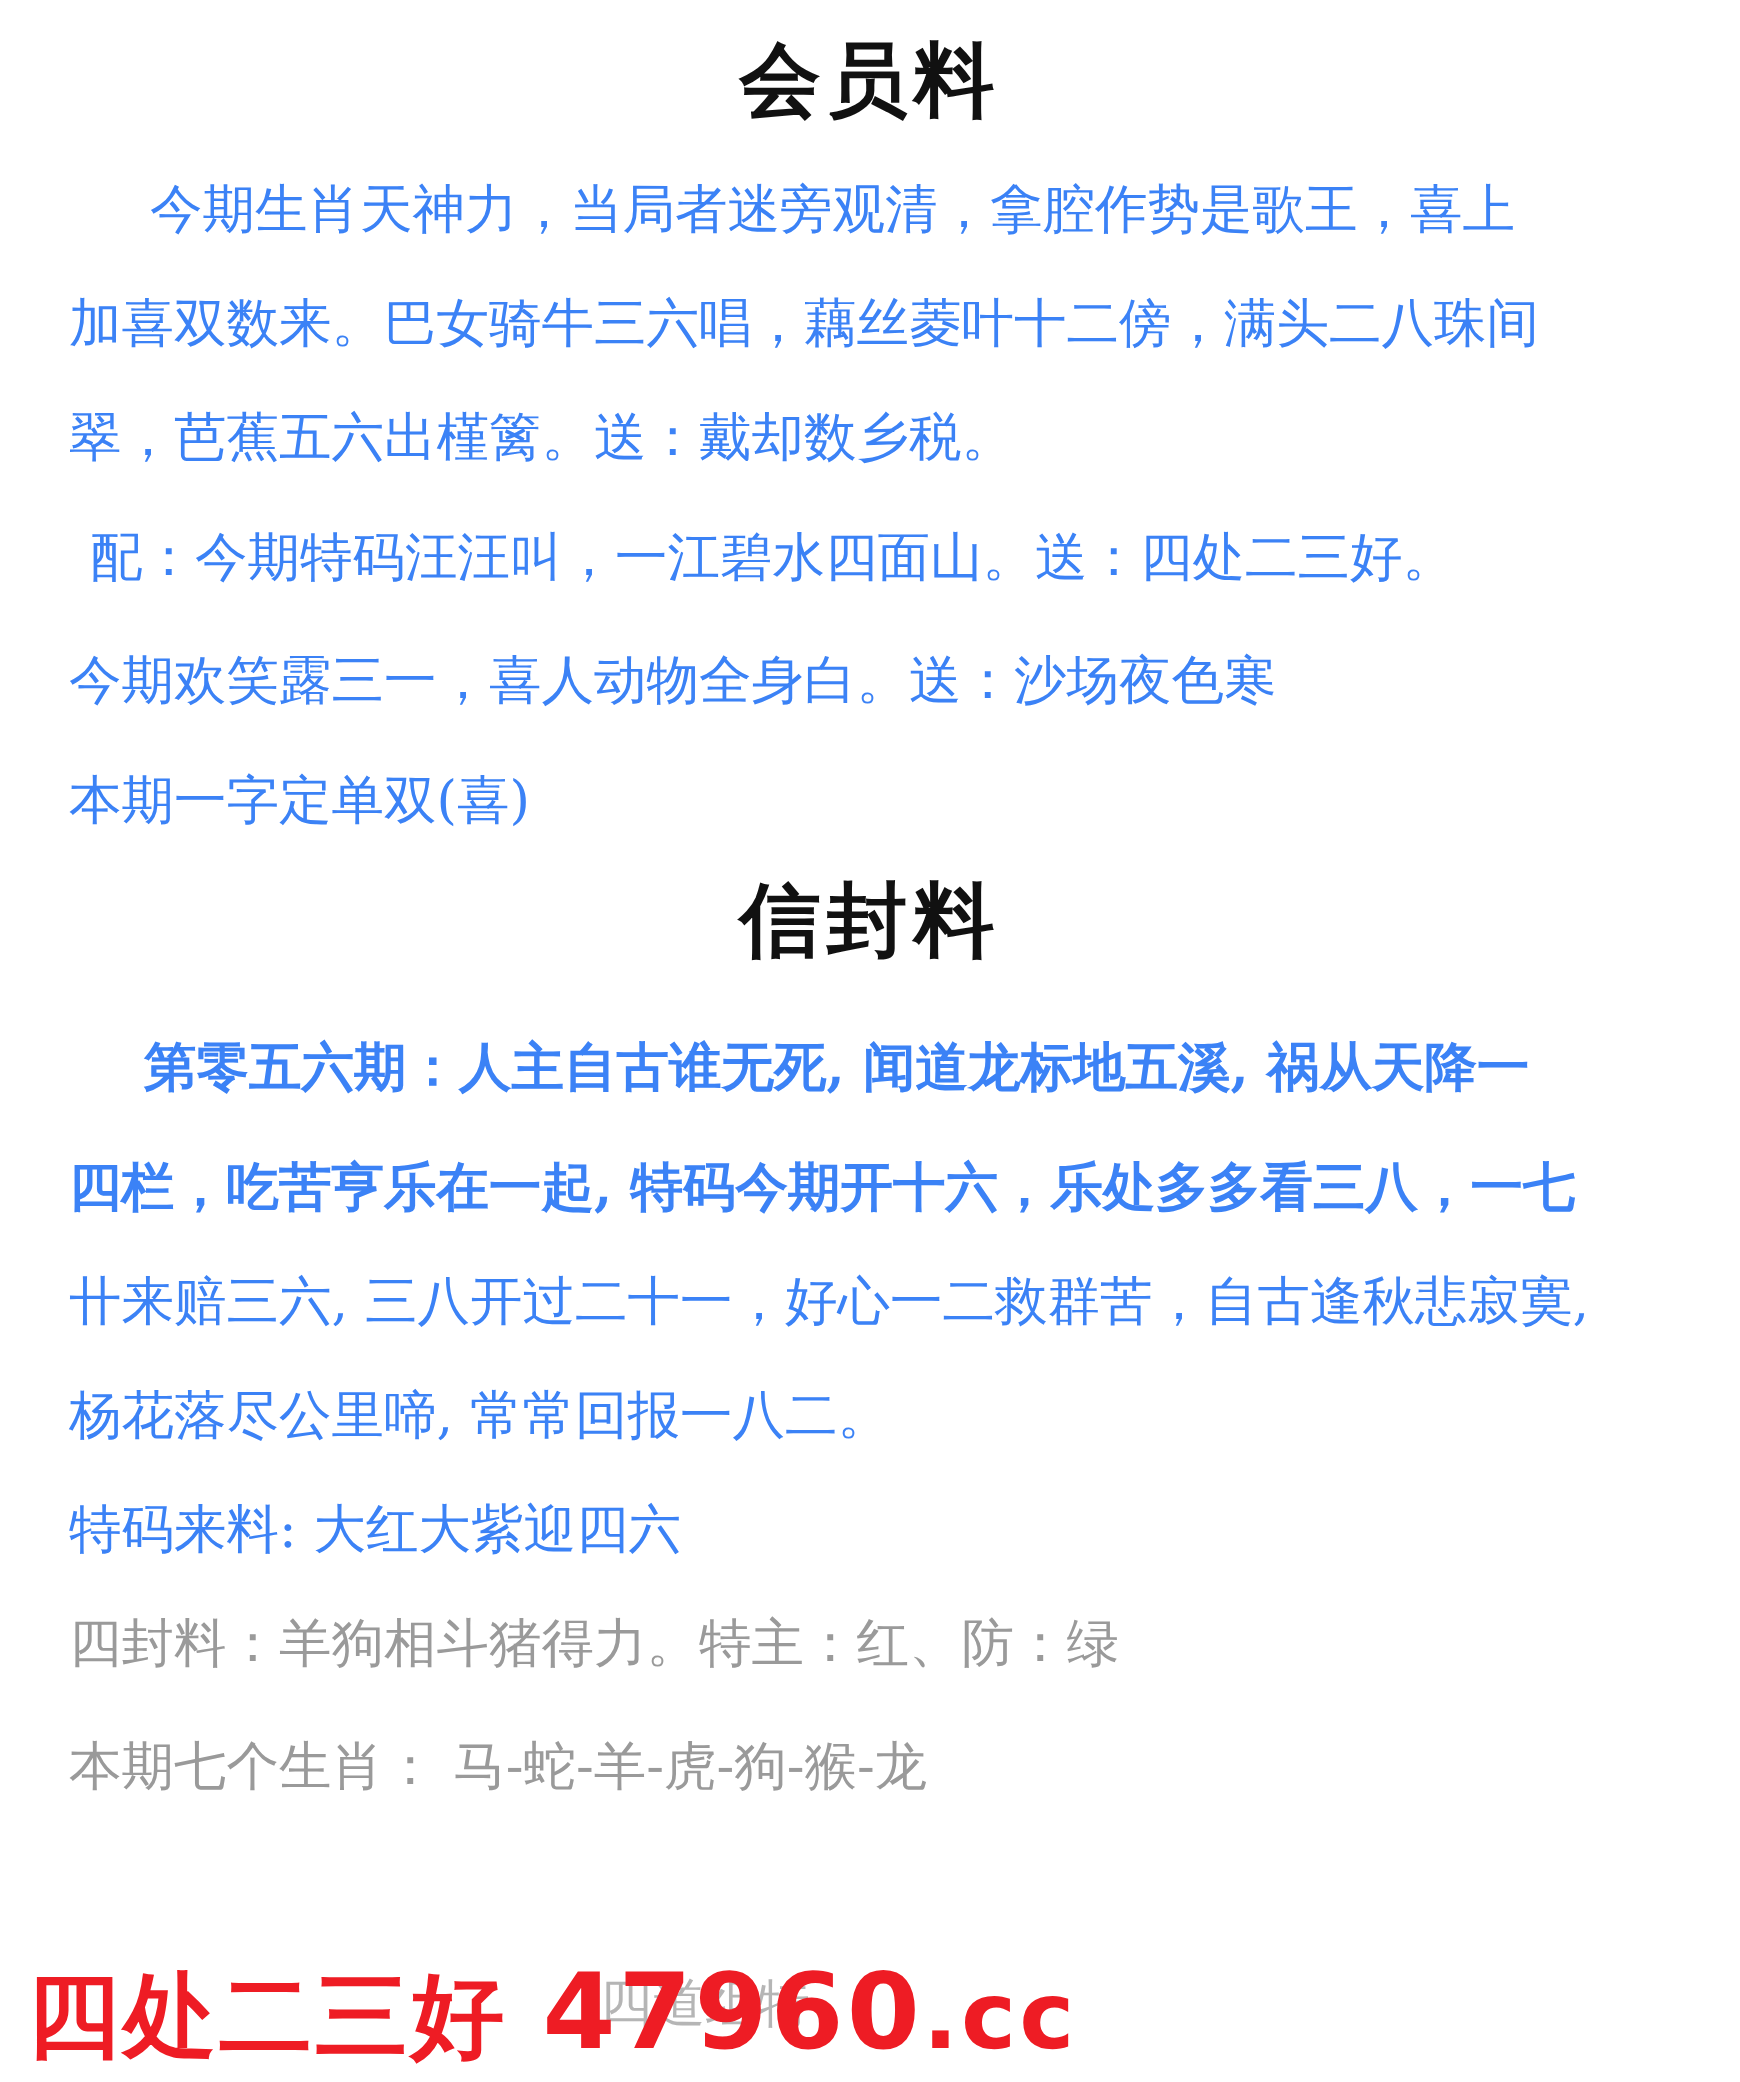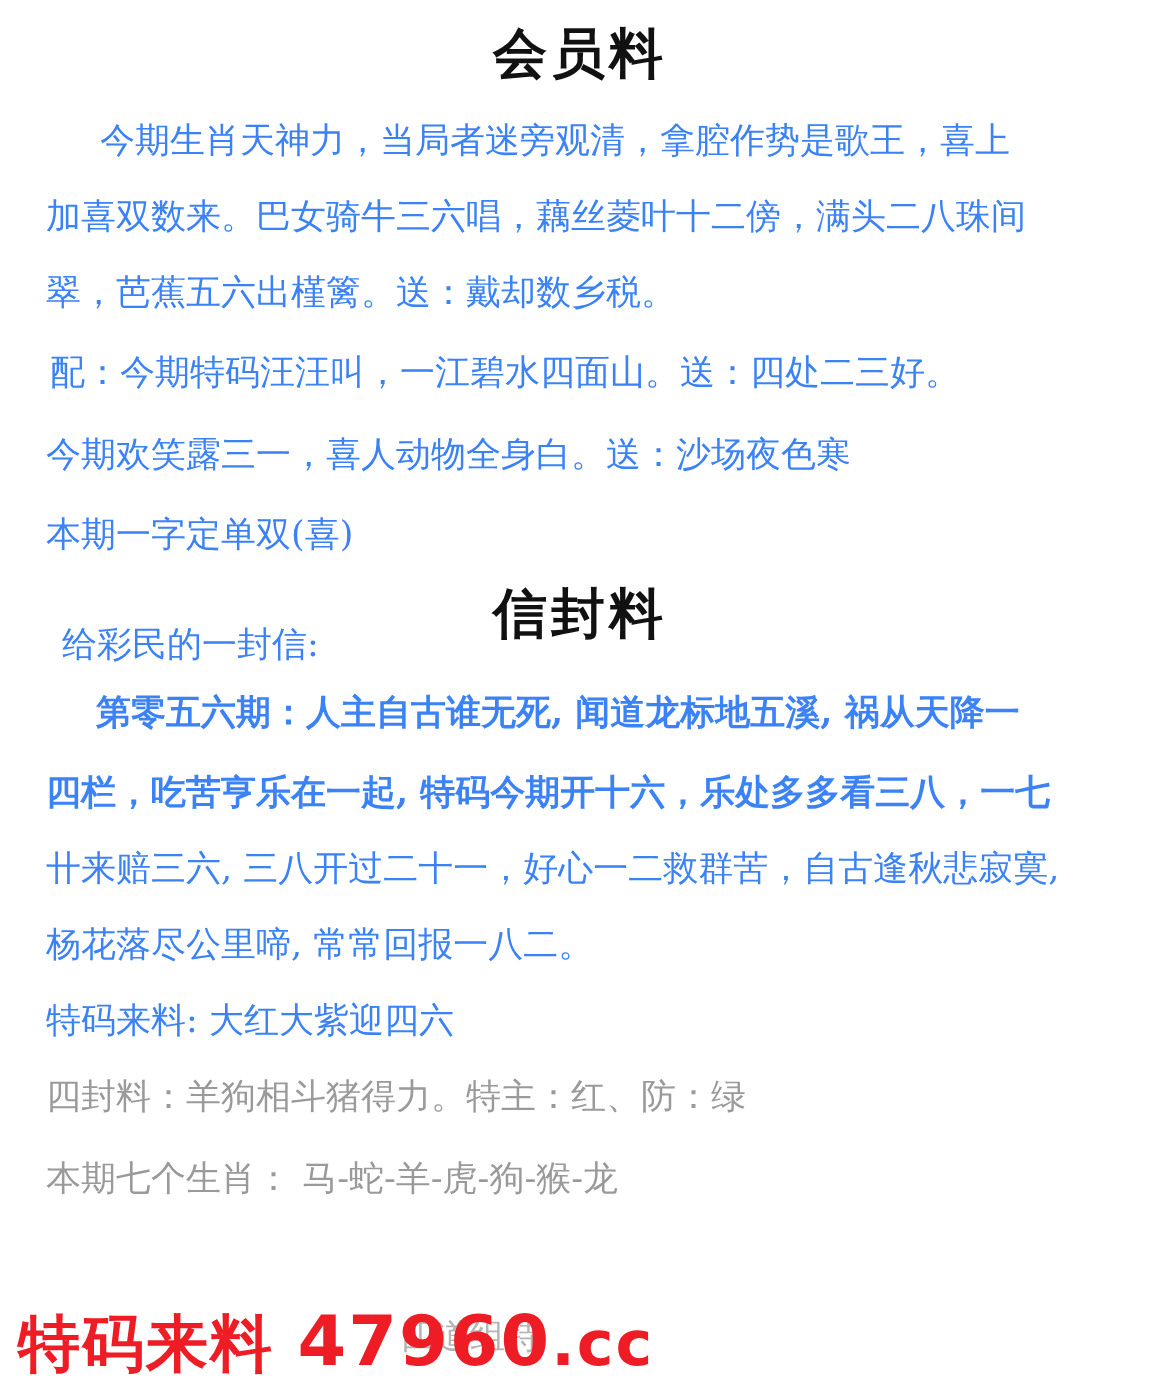--- a/index.html
+++ b/index.html
@@ -54,21 +54,21 @@
     font-family: "DejaVu Serif", "Liberation Serif", serif;
   }
   .bold { font-weight: bold; }
   .faded { color: #9a9a9a; }
   .faded2 { color: #b5b5b5; }
 
   
   .l1  { left: 100px; top: 120px; }
   .l2  { left: 46px;  top: 196px; }
   .l3  { left: 46px;  top: 272px; }
-  .l4  { left: 50px;  top: 352px; }
+  .l4  { left: 60px;  top: 352px; }
   .l5  { left: 46px;  top: 434px; }
   .l6  { left: 46px;  top: 514px; }
 
   .m1  { left: 62px;  top: 624px; }
   .m2  { left: 96px;  top: 692px; }
   .m3  { left: 46px;  top: 772px; }
   .m4  { left: 46px;  top: 848px; }
   .m5  { left: 46px;  top: 924px; }
   .m6  { left: 46px;  top: 1000px; }
   .m7  { left: 46px;  top: 1076px; }
@@ -101,30 +101,29 @@
 
     <div class="line l1">今期生肖天神力，当局者迷旁观清，拿腔作势是歌王，喜上</div>
     <div class="line l2">加喜双数来。巴女骑牛三六唱，藕丝菱叶十二傍，满头二八珠间</div>
     <div class="line l3">翠，芭蕉五六出槿篱。送：戴却数乡税。</div>
     <div class="line l4">配：今期特码汪汪叫，一江碧水四面山。送：四处二三好。</div>
     <div class="line l5">今期欢笑露三一，喜人动物全身白。送：沙场夜色寒</div>
     <div class="line l6">本期一字定单双(喜)</div>
 
     <div class="title title-2">信封料</div>
 
-    <div class="line m1">给彩民的一封信:</div>
 
     <div class="line m2 bold">第零五六期：人主自古谁无死, 闻道龙标地五溪, 祸从天降一</div>
     <div class="line m3 bold">四栏，吃苦亨乐在一起, 特码今期开十六，乐处多多看三八，一七</div>
     <div class="line m4">卄来赔三六, 三八开过二十一，好心一二救群苦，自古逢秋悲寂寞,</div>
     <div class="line m5">杨花落尽公里啼, 常常回报一八二。</div>
     <div class="line m6">特码来料: 大红大紫迎四六</div>
     <div class="line m7 faded">四封料：羊狗相斗猪得力。特主：红、防：绿</div>
     <div class="line m8 faded">本期七个生肖： 马-蛇-羊-虎-狗-猴-龙</div>
     <div class="line m10 faded2" style="left:400px">四道组特</div>
 
     <div class="watermark">
-      <span>特码来料</span>
+      <span>四处二三好</span>
       <span class="wm-num">47960</span><span class="wm-tld">.cc</span>
     </div>
 
   </div>
 </div>
 
 </body></html>

